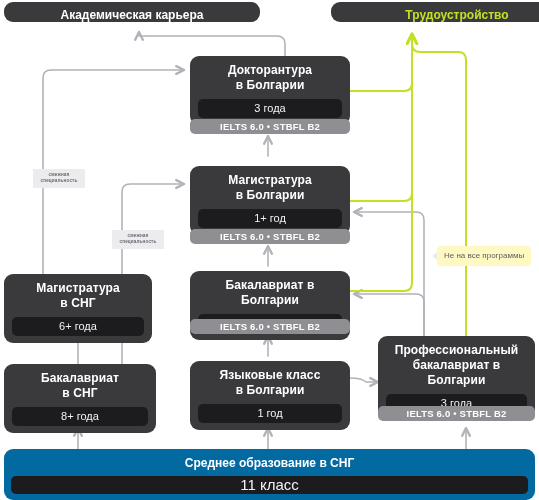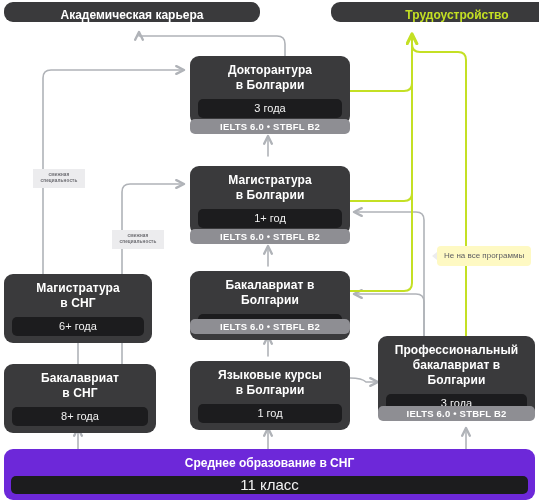--- a/index.html
+++ b/index.html
@@ -98,21 +98,21 @@
     content:"";
     position:absolute;
     left:-5px;top:50%;
     margin-top:-4px;
     border-top:4px solid transparent;
     border-bottom:4px solid transparent;
     border-right:5px solid #ececee;
   }
   .bottombar{
     position:absolute;
-    background:#6d28d9;
+    background:#0369a1;
     border-radius:9px;
     box-sizing:border-box;
     padding:6px 7px;
     color:#fff;text-align:center;
     z-index:3;
   }
   .bottombar .title{font-size:12px;font-weight:bold;line-height:16px;}
   .bottombar .dur{
     margin-top:5px;background:#1c1c1e;border-radius:5px;
     font-size:15px;line-height:18px;color:#f2f2f2;
@@ -199,21 +199,21 @@
     <div class="dur">6+ года</div>
   </div>
 
   <div class="node" style="left:4px;top:364px;width:152px;">
     <div class="title">Бакалавриат
 в СНГ</div>
     <div class="dur">8+ года</div>
   </div>
 
   <div class="node" style="left:190px;top:361px;width:160px;">
-    <div class="title">Языковые курсы
+    <div class="title">Языковые класс
 в Болгарии</div>
     <div class="dur">1 год</div>
   </div>
 
   <div class="node" style="left:378px;top:336px;width:157px;">
     <div class="title">Профессиональный
 бакалавриат в Болгарии</div>
     <div class="dur">3 года</div>
   </div>
   <div class="badge" style="left:378px;top:406px;width:157px;">IELTS 6.0 • STBFL B2</div>

